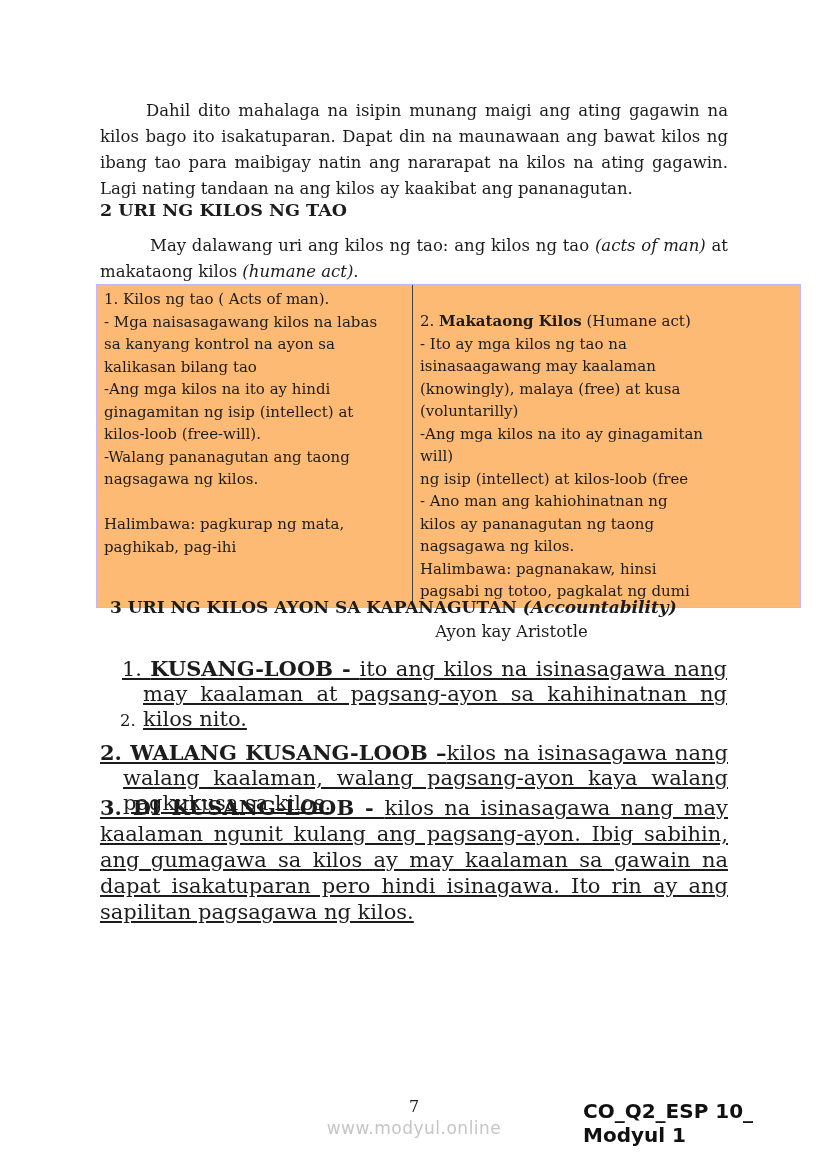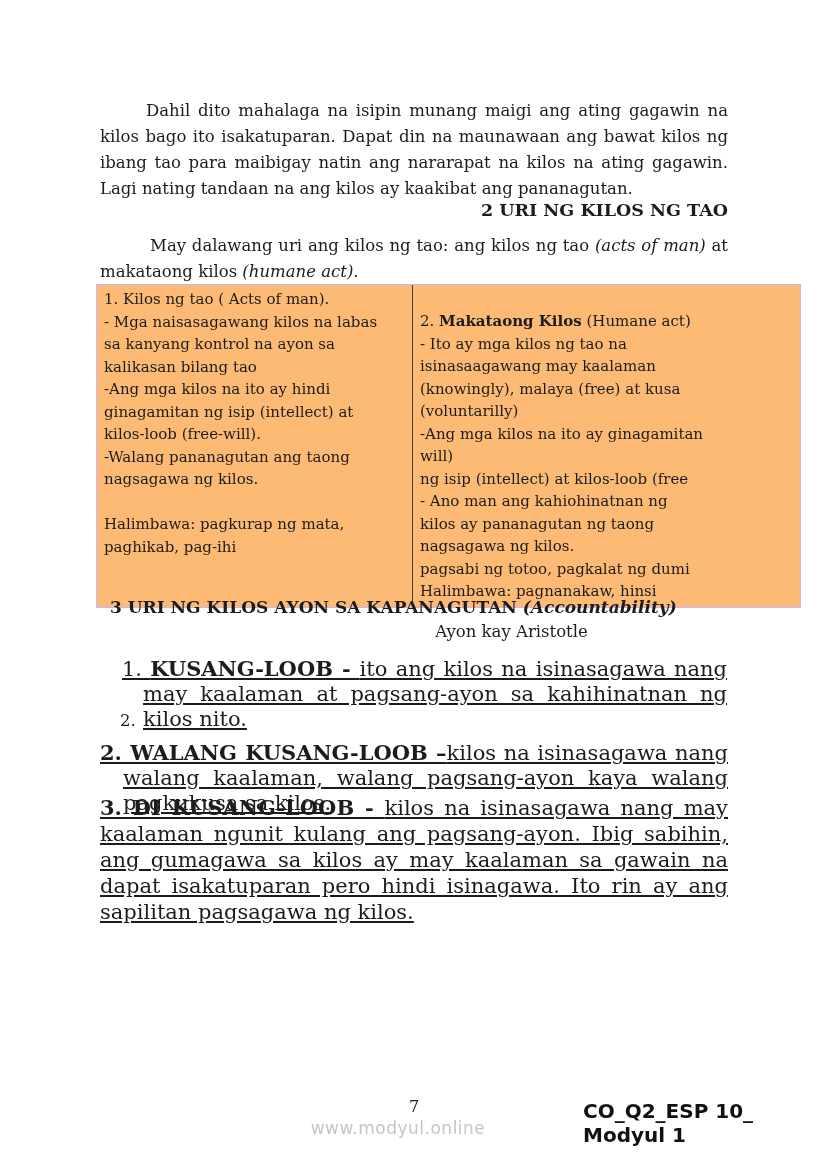--- a/index.html
+++ b/index.html
@@ -14,21 +14,21 @@
   }
   .abs { position:absolute; }
   .body-par {
     width:628px; left:100px;
     font-size:16.5px; line-height:26px;
     text-align:justify;
   }
   .indent { text-indent:46px; }
   .center-head {
     left:100px; width:628px;
-    text-align:right;
+    text-align:left;
     font-weight:bold; font-size:17.5px;
   }
   .kilos-table {
     left:96px; top:284px; width:705px;
     display:flex;
     border:1px solid #c4b5fd;
     box-sizing:border-box;
     background:#fdba74;
   }
   .t-cell {
@@ -51,21 +51,21 @@
   .hang-item {
     font-size:21px; line-height:25px;
     text-align:justify;
     text-decoration:underline;
   }
   .footer-num {
     left:100px; width:628px; text-align:center;
     font-size:16px;
   }
   .watermark {
-    left:84px; width:628px; text-align:center;
+    left:100px; width:628px; text-align:center;
     font-family:"DejaVu Sans", sans-serif;
     font-size:17px; color:#c5c5c5; letter-spacing:0.5px;
   }
   .doc-code {
     left:583px;
     font-family:"DejaVu Sans", sans-serif;
     font-weight:bold; font-size:20px; color:#111;
   }
   b { font-weight:bold; }
   .it { font-style:italic; }
@@ -101,22 +101,22 @@
       <div class="t-line">- Ito ay  mga kilos ng tao na</div>
       <div class="t-line">isinasaagawang may kaalaman</div>
       <div class="t-line">(knowingly), malaya (free) at kusa</div>
       <div class="t-line">(voluntarilly)</div>
       <div class="t-line">-Ang mga kilos na ito ay ginagamitan</div>
       <div class="t-line">will)</div>
       <div class="t-line">ng isip (intellect) at kilos-loob (free</div>
       <div class="t-line">- Ano man ang kahiohinatnan ng</div>
       <div class="t-line">kilos ay pananagutan ng taong</div>
       <div class="t-line">nagsagawa ng kilos.</div>
+      <div class="t-line">Halimbawa: pagnanakaw,  hinsi</div>
       <div class="t-line">pagsabi ng totoo, pagkalat ng dumi</div>
-      <div class="t-line">Halimbawa: pagnanakaw,  hinsi</div>
     </div>
   </div>
 
   <div class="abs sec-head" style="top:597px;"><span>3 URI NG KILOS AYON SA KAPANAGUTAN </span><span class="bi">(Accountability)</span></div>
 
   <div class="abs sub-head" style="top:620px;">Ayon kay Aristotle</div>
 
   <div class="abs hang-item" style="top:656px; left:143px; width:584px; text-indent:-21px;"><span>1. </span><b>KUSANG-LOOB - </b><span>ito ang kilos na isinasagawa nang may kaalaman at pagsang-ayon sa kahihinatnan ng kilos nito.</span></div>
 
   <div class="abs" style="top:711px; left:120px; font-size:16.5px;">2.</div>

